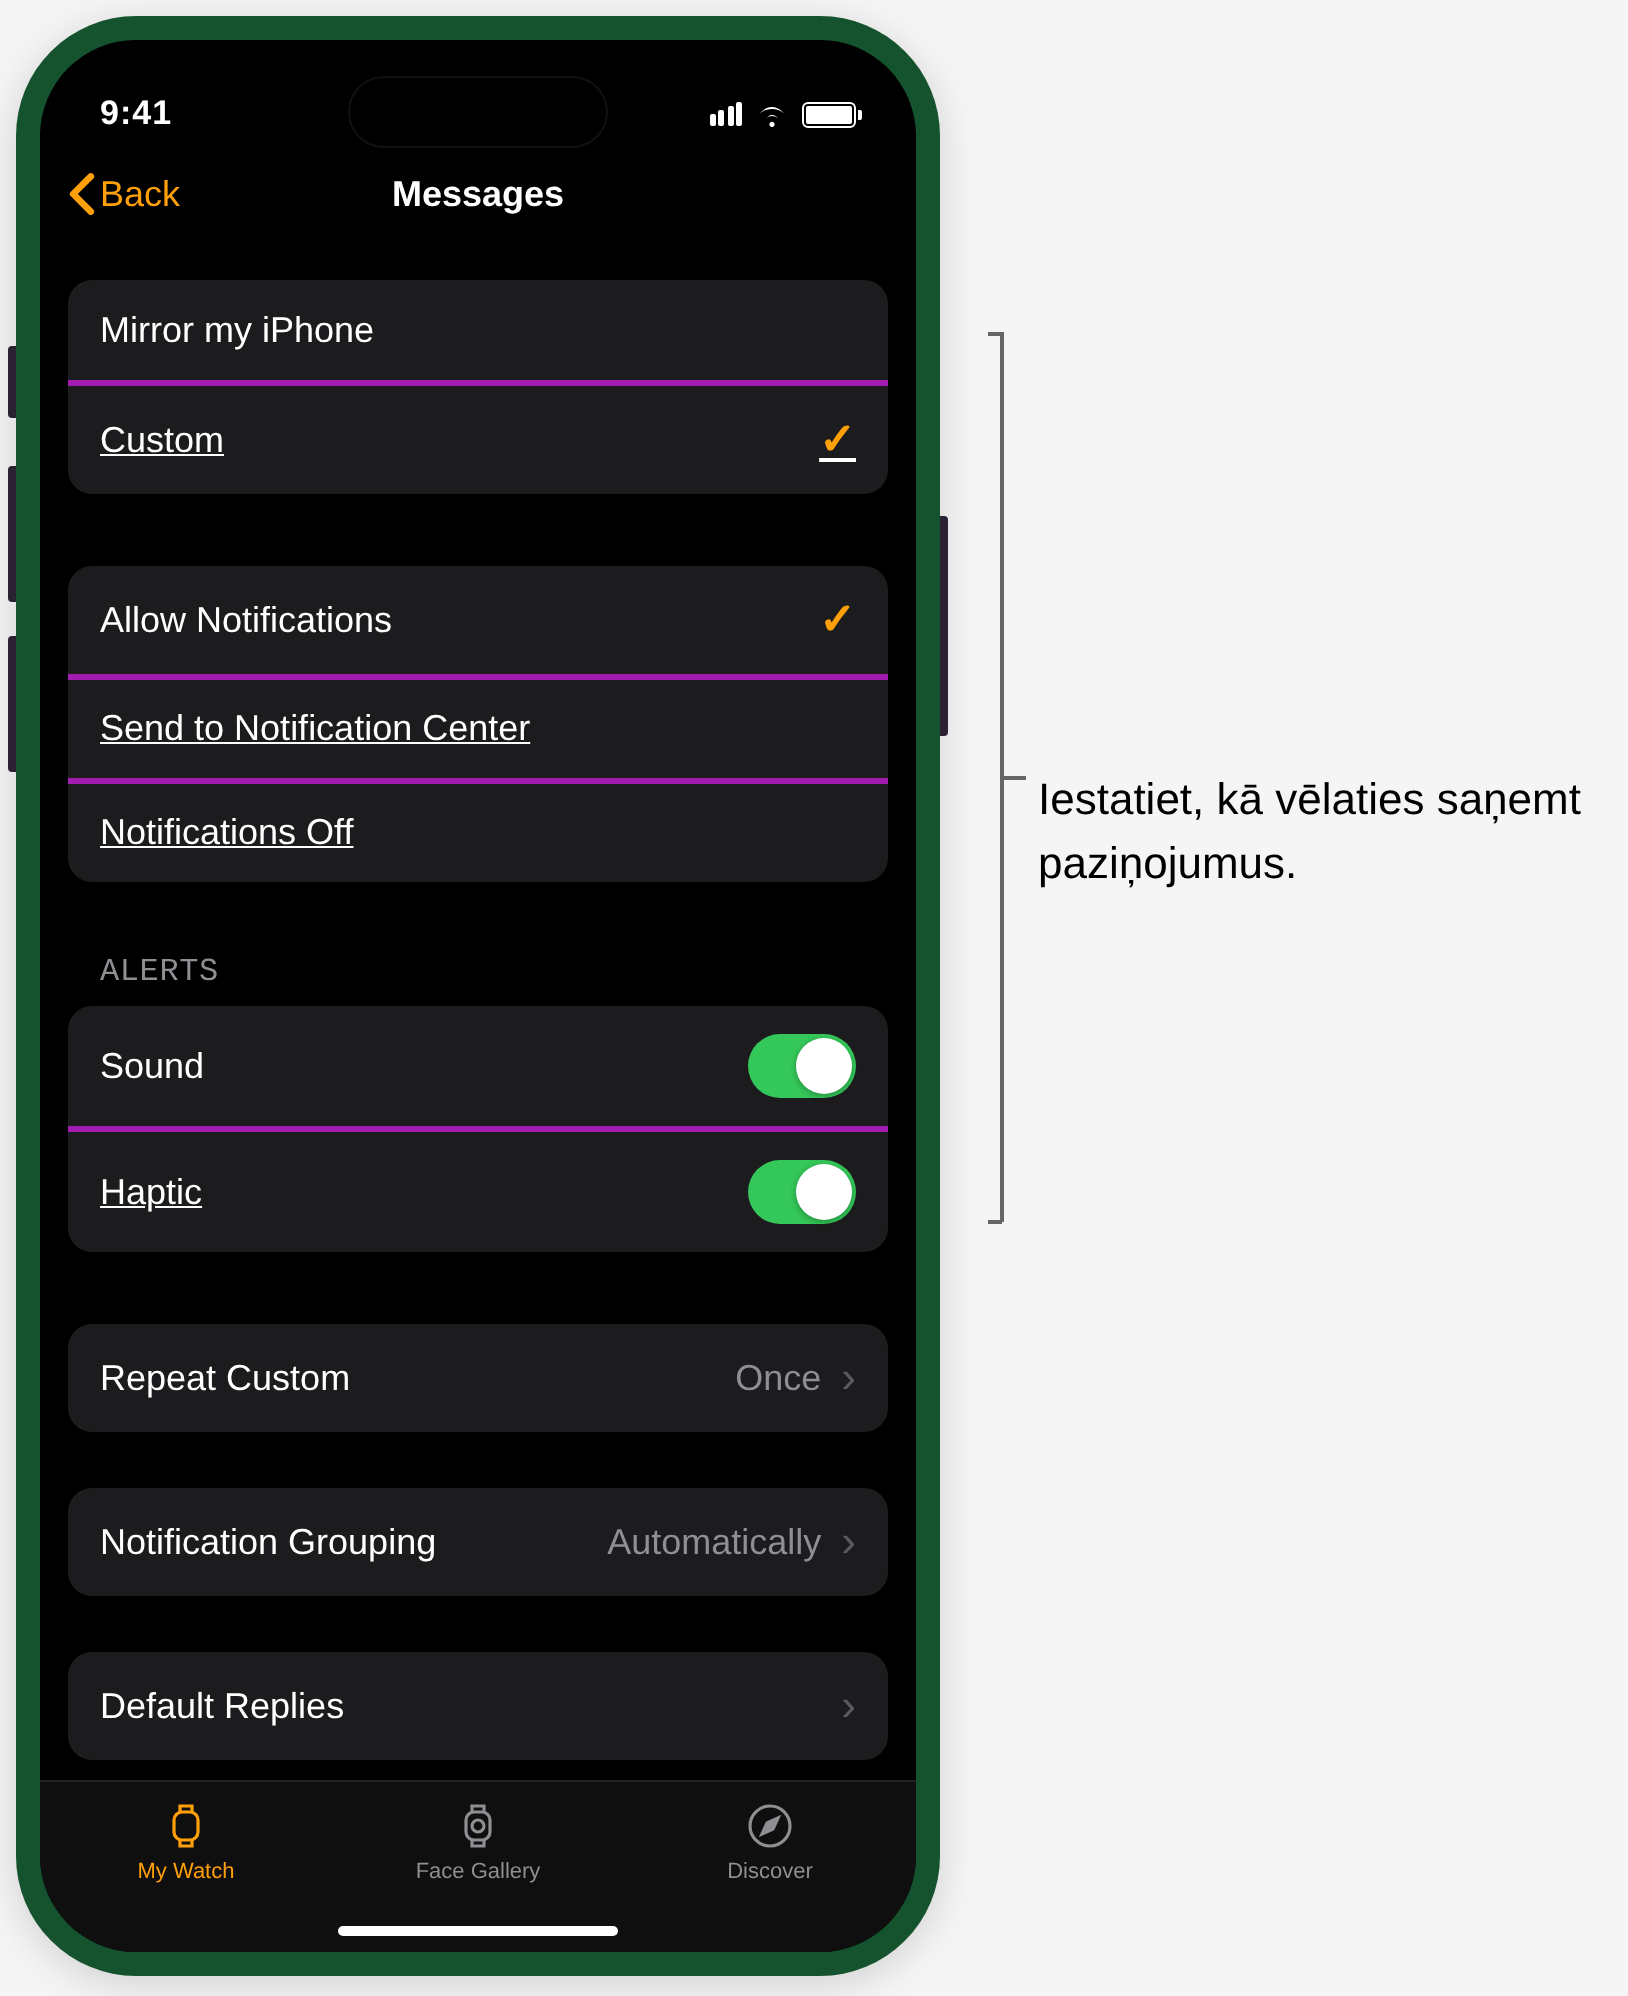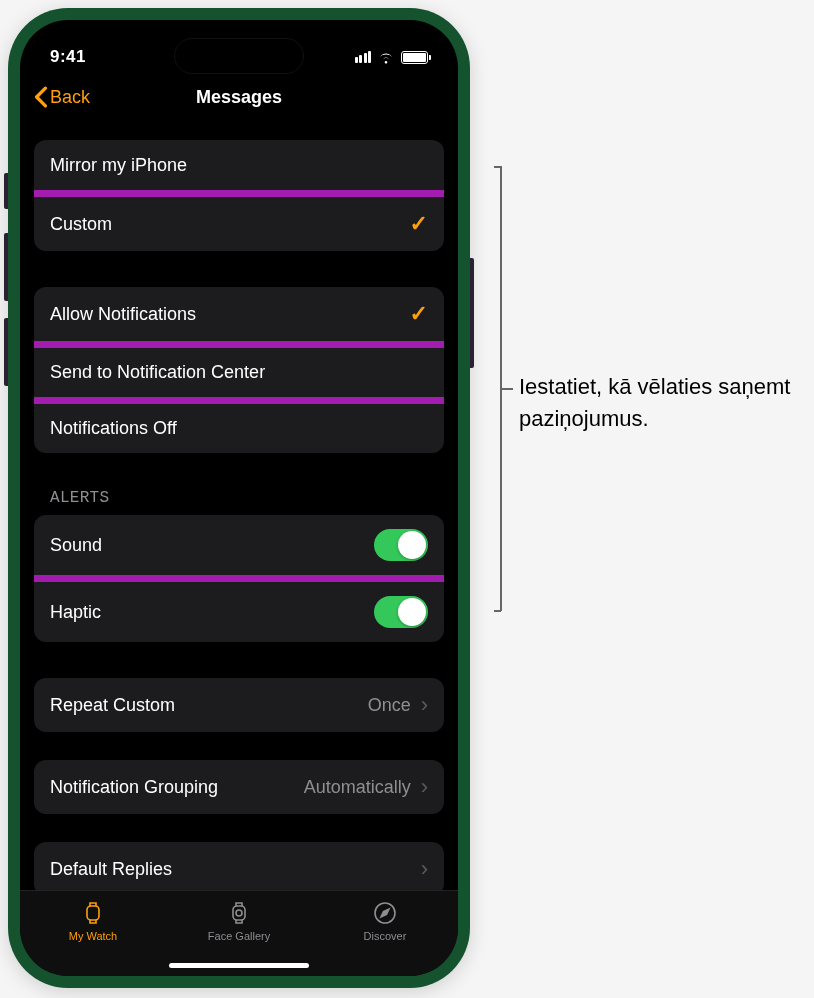--- a/index.html
+++ b/index.html
@@ -98,21 +98,21 @@
     .group.tight { margin-bottom: 28px; }
     .row {
       display: flex;
       align-items: center;
       justify-content: space-between;
       padding: 14px 16px;
       min-height: 50px;
       color: #fff;
       font-size: 18px;
     }
-    .row + .row { border-top: 7px solid #a21caf; }
+    .row + .row { border-top: 3px solid #a21caf; text-decoration: underline; }
     .row-label { color: #fff; }
     .row-value { color: #8e8e93; font-size: 18px; }
     .row-right { display: flex; align-items: center; gap: 10px; }
     .check { color: #ff9f0a; font-size: 22px; font-weight: 600; }
     .chevron { color: #5a5a5e; font-size: 22px; }
     .section-header {
       color: #8e8e93;
       font-size: 16px;
       padding: 0 16px 8px;
       letter-spacing: 0.3px;
@@ -160,21 +160,21 @@
       left: 50%;
       transform: translateX(-50%);
       width: 140px;
       height: 5px;
       background: #fff;
       border-radius: 3px;
     }
     .callout {
       position: absolute;
       left: 519px;
-      top: 371px;
+      top: 384px;
       font-size: 22px;
       line-height: 1.45;
       color: #000;
     }
     .callout-line {
       position: absolute;
       background: #666;
     }
     .line-v { left: 500px; top: 166px; width: 1.5px; height: 445px; }
     .line-h  { left: 500px; top: 388px; width: 13px; height: 1.5px; }

